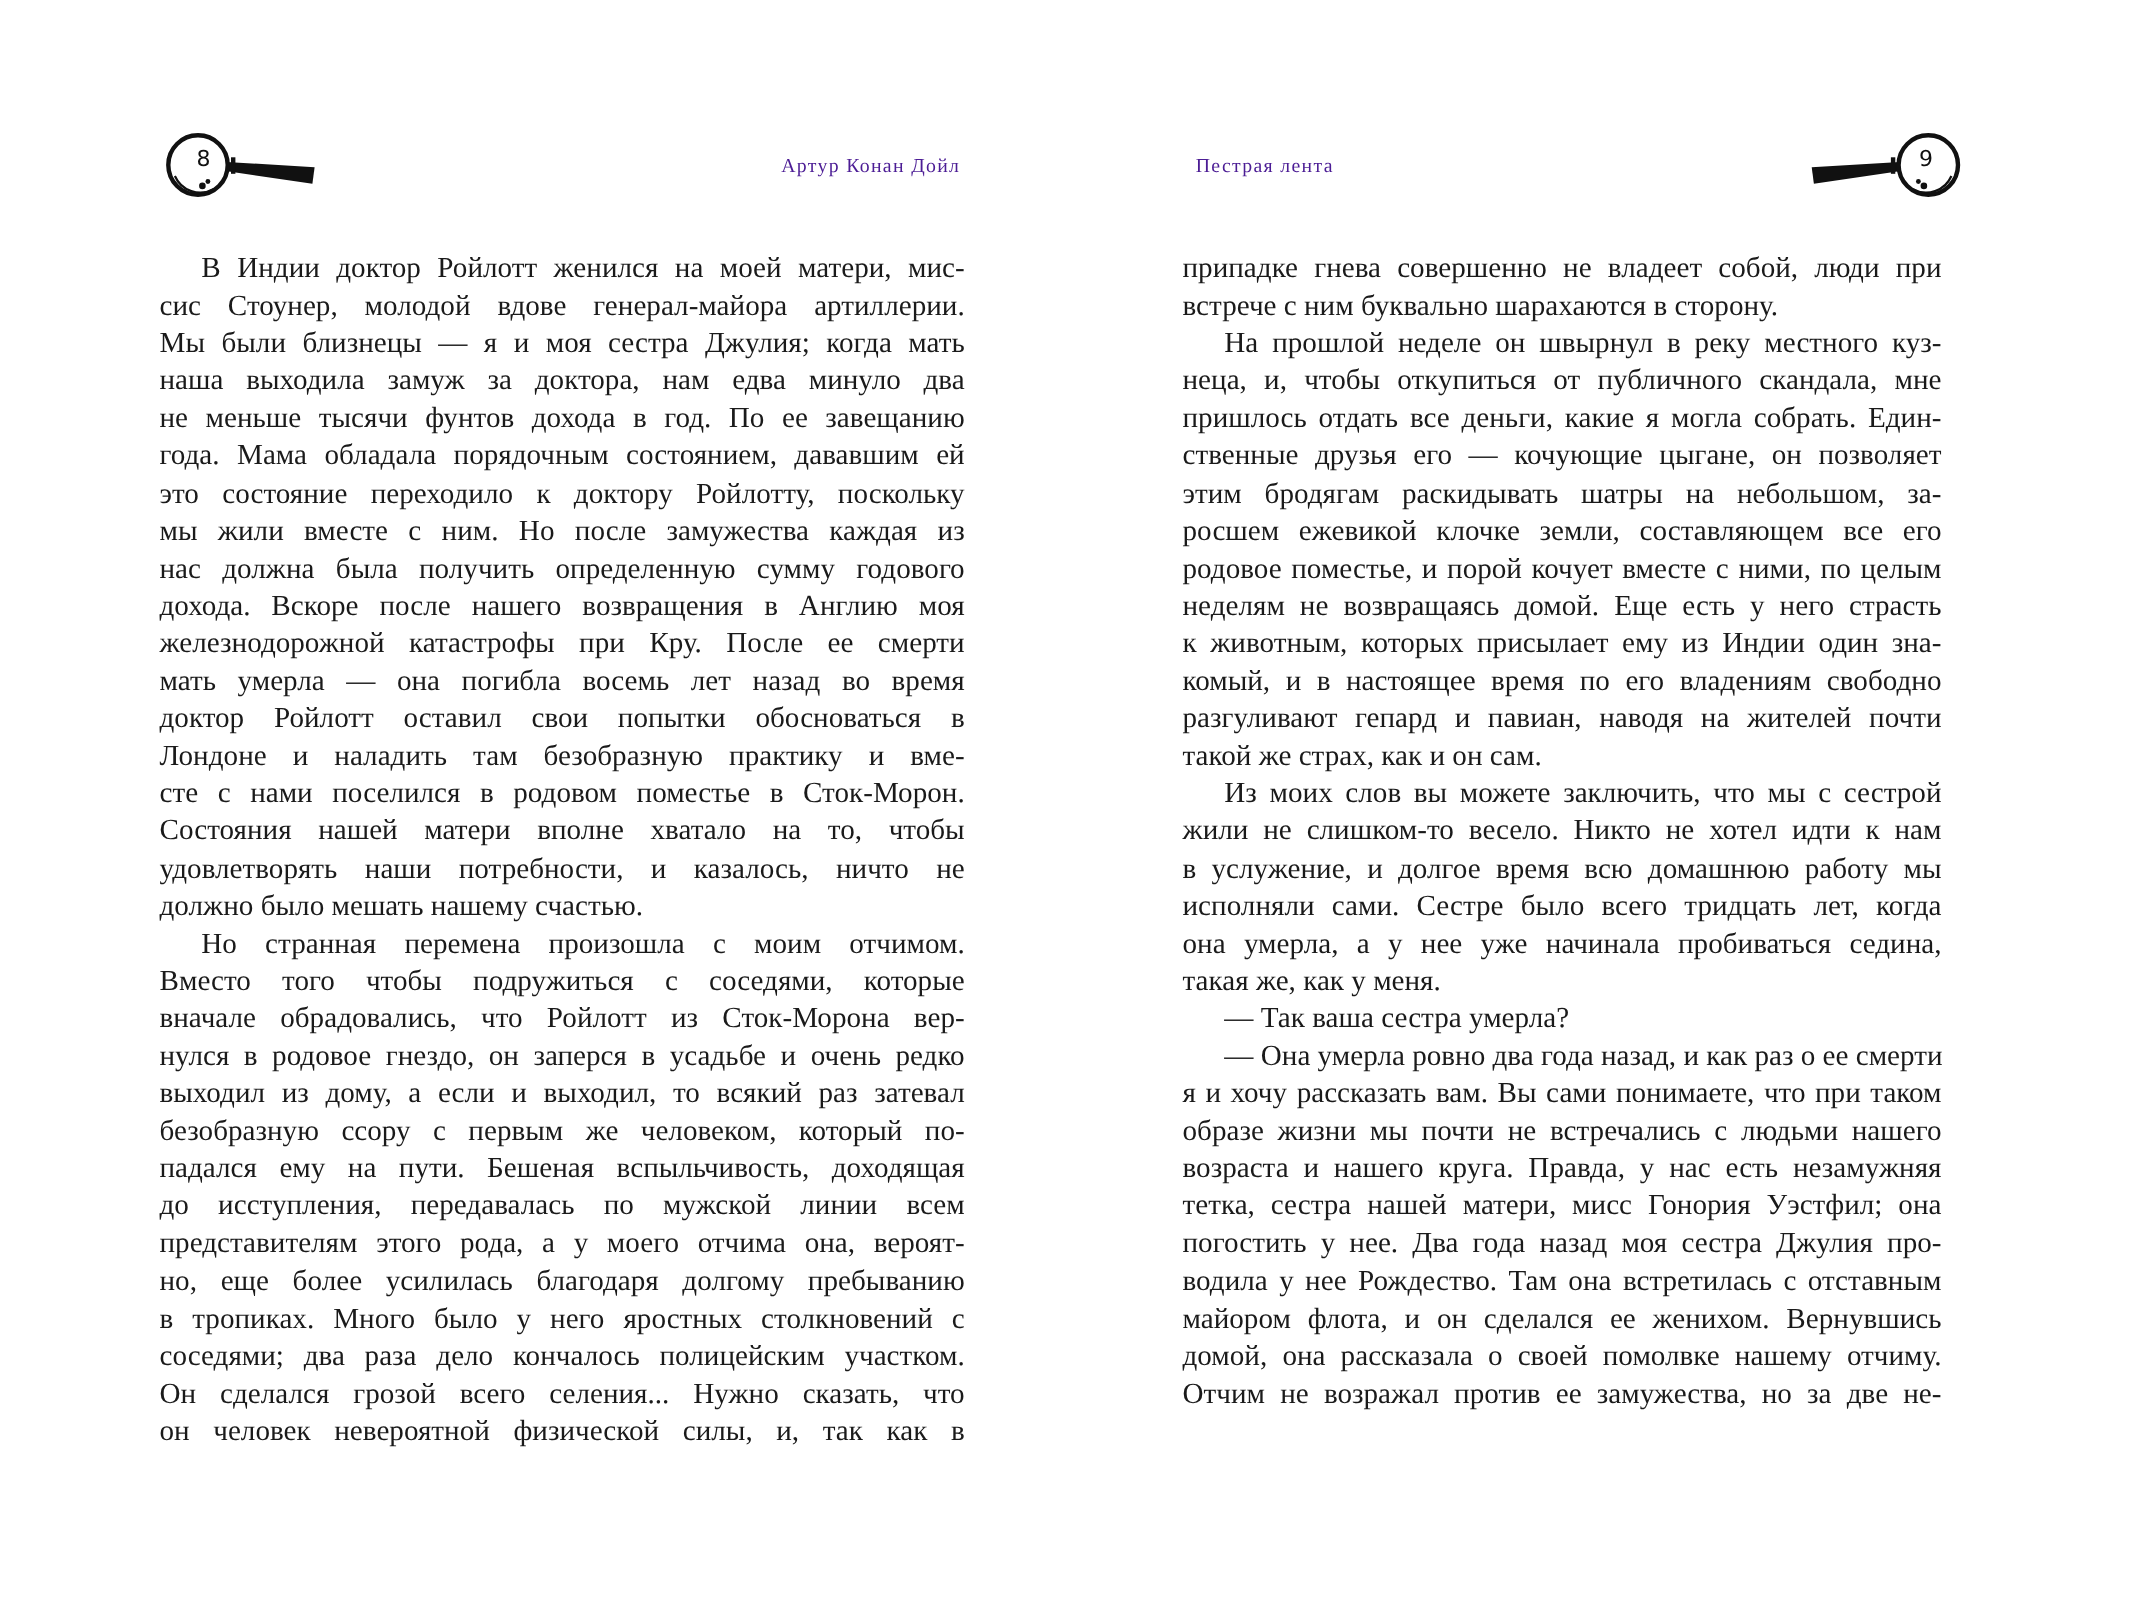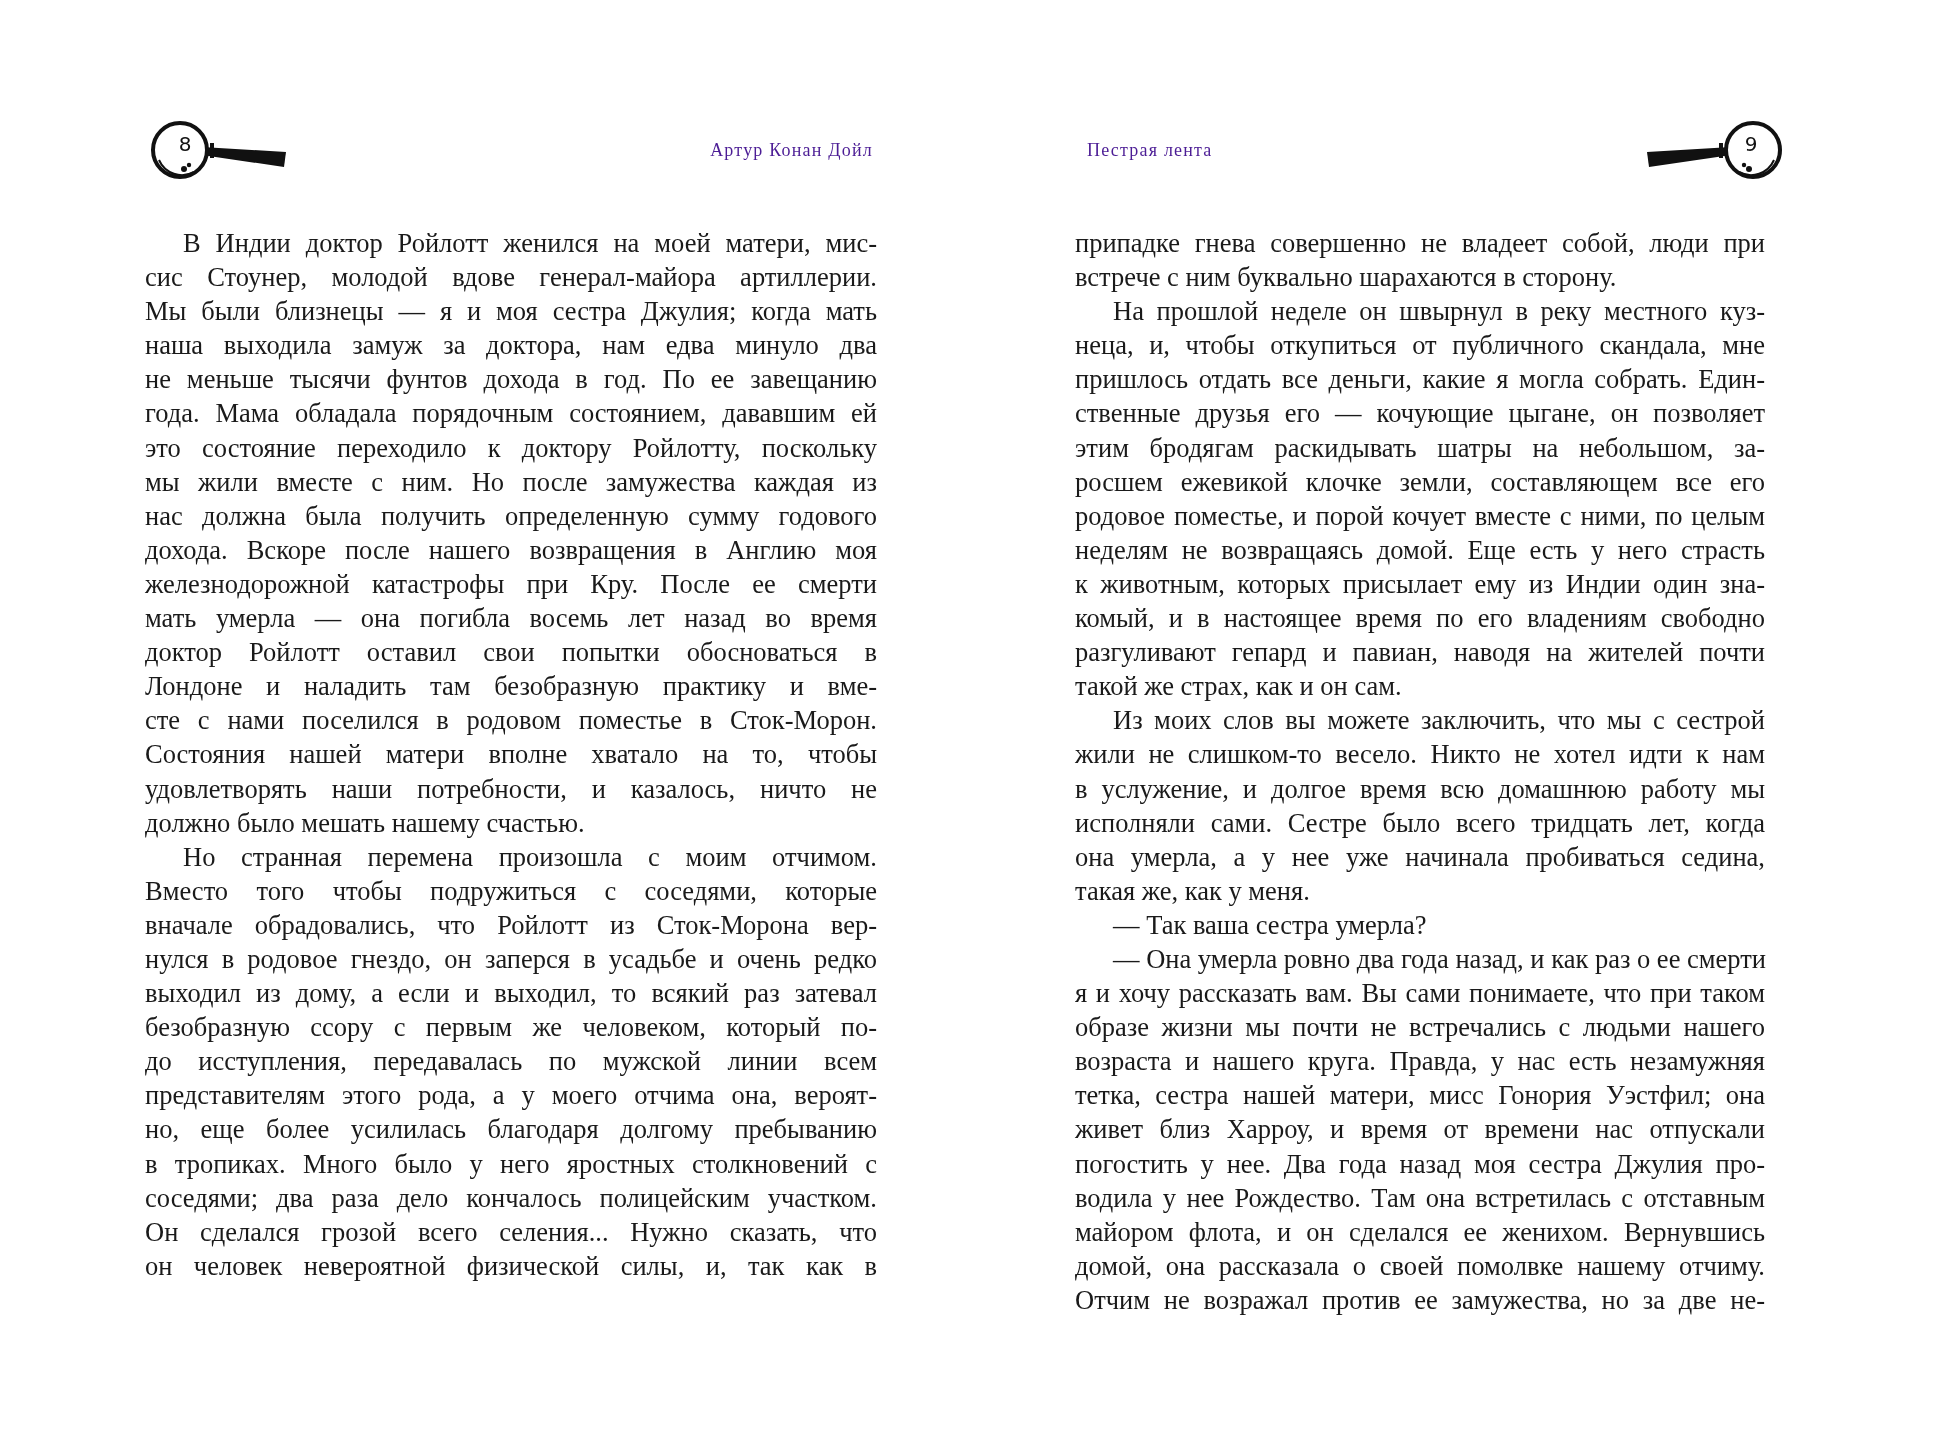--- a/index.html
+++ b/index.html
@@ -71,20 +71,21 @@
       <span class="line">сте с нами поселился в родовом поместье в Сток-Морон.</span>
       <span class="line">Состояния нашей матери вполне хватало на то, чтобы</span>
       <span class="line">удовлетворять наши потребности, и казалось, ничто не</span>
       <span class="line last">должно было мешать нашему счастью.</span>
       <span class="line indent">Но странная перемена произошла с моим отчимом.</span>
       <span class="line">Вместо того чтобы подружиться с соседями, которые</span>
       <span class="line">вначале обрадовались, что Ройлотт из Сток-Морона вер-</span>
       <span class="line">нулся в родовое гнездо, он заперся в усадьбе и очень редко</span>
       <span class="line">выходил из дому, а если и выходил, то всякий раз затевал</span>
       <span class="line">безобразную ссору с первым же человеком, который по-</span>
+      <span class="line">падался ему на пути. Бешеная вспыльчивость, доходящая</span>
       <span class="line">до исступления, передавалась по мужской линии всем</span>
       <span class="line">представителям этого рода, а у моего отчима она, вероят-</span>
       <span class="line">но, еще более усилилась благодаря долгому пребыванию</span>
       <span class="line">в тропиках. Много было у него яростных столкновений с</span>
       <span class="line">соседями; два раза дело кончалось полицейским участком.</span>
       <span class="line">Он сделался грозой всего селения... Нужно сказать, что</span>
       <span class="line">он человек невероятной физической силы, и, так как в</span>
     </div>
 </div>
 
@@ -122,20 +123,19 @@
       <span class="line">в услужение, и долгое время всю домашнюю работу мы</span>
       <span class="line">исполняли сами. Сестре было всего тридцать лет, когда</span>
       <span class="line">она умерла, а у нее уже начинала пробиваться седина,</span>
       <span class="line last">такая же, как у меня.</span>
       <span class="line indent last">— Так ваша сестра умерла?</span>
       <span class="line indent">— Она умерла ровно два года назад, и как раз о ее смерти</span>
       <span class="line">я и хочу рассказать вам. Вы сами понимаете, что при таком</span>
       <span class="line">образе жизни мы почти не встречались с людьми нашего</span>
       <span class="line">возраста и нашего круга. Правда, у нас есть незамужняя</span>
       <span class="line">тетка, сестра нашей матери, мисс Гонория Уэстфил; она</span>
-      <span class="line">живет близ Харроу, и время от времени нас отпускали</span>
       <span class="line">погостить у нее. Два года назад моя сестра Джулия про-</span>
       <span class="line">водила у нее Рождество. Там она встретилась с отставным</span>
       <span class="line">майором флота, и он сделался ее женихом. Вернувшись</span>
       <span class="line">домой, она рассказала о своей помолвке нашему отчиму.</span>
       <span class="line">Отчим не возражал против ее замужества, но за две не-</span>
     </div>
 </div>
 
 </body></html>

